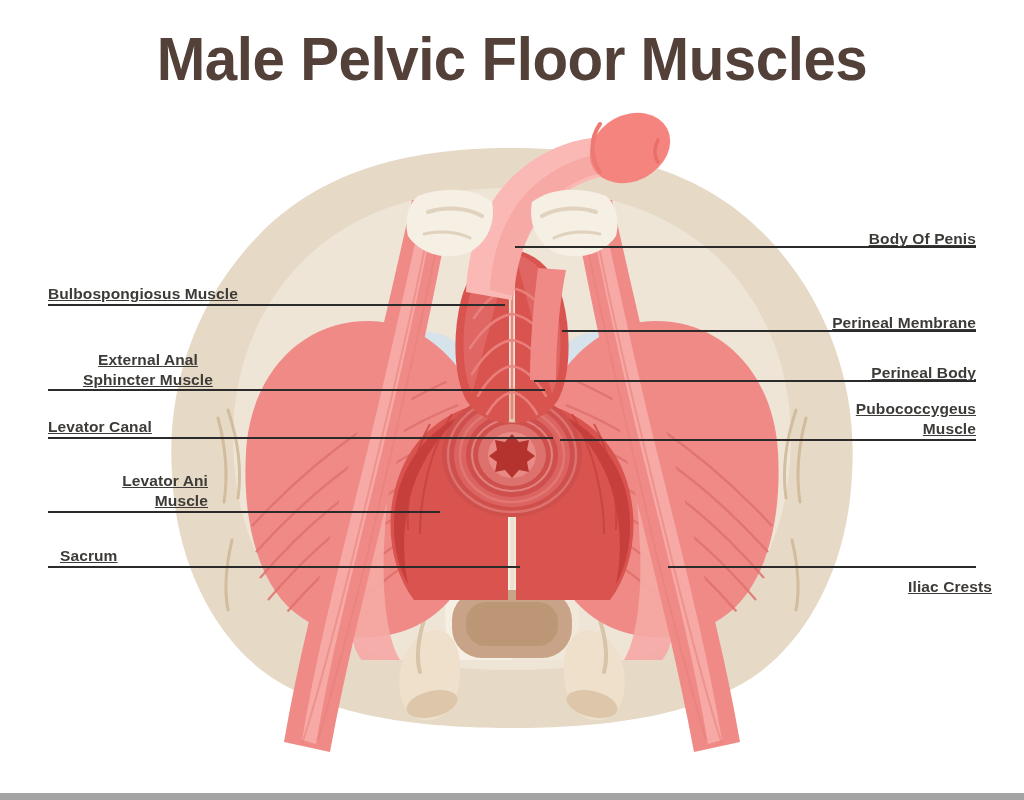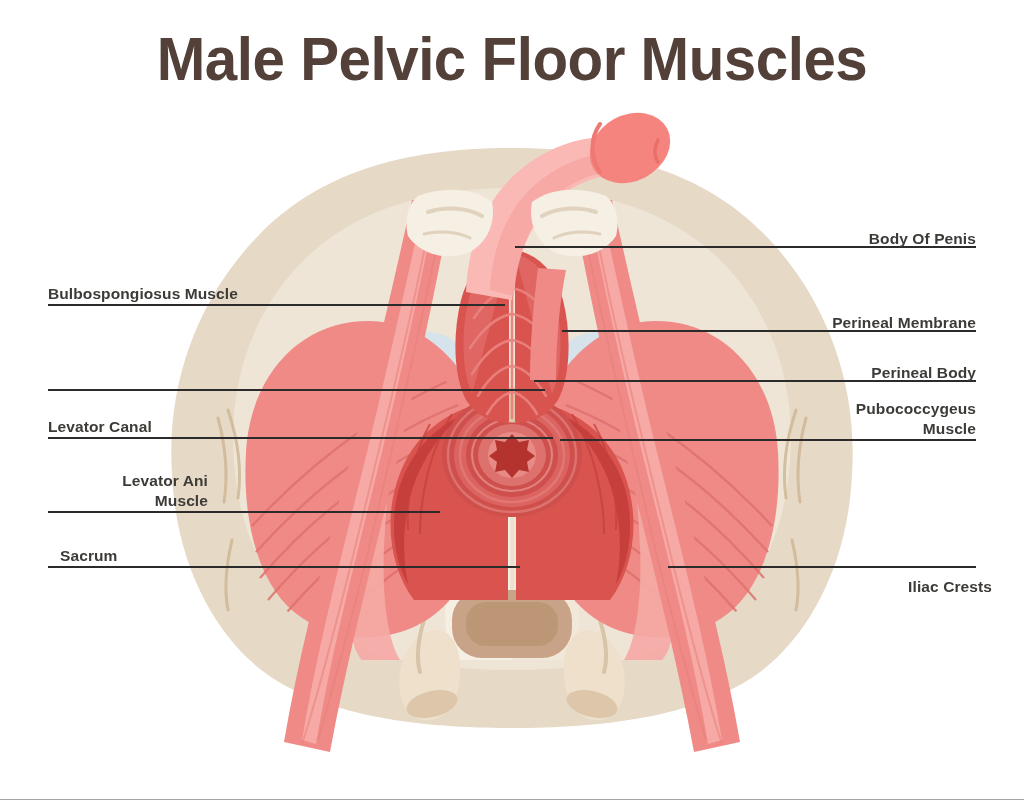--- a/index.html
+++ b/index.html
@@ -10,21 +10,21 @@
   }
   body {
     font-family: "Liberation Sans", "DejaVu Sans", sans-serif;
   }
   #poster {
     position: relative;
     width: 1024px;
     height: 800px;
     background: #ffffff;
     overflow: hidden;
-    border-bottom: 1px solid #a3a3a3;
+    border-bottom: 7px solid #a3a3a3;
     box-sizing: border-box;
   }
   #title {
     position: absolute;
     top: 26px;
     left: 0;
     width: 1024px;
     text-align: center;
     font-size: 62px;
     font-weight: bold;
@@ -43,20 +43,21 @@
     height: 800px;
   }
   .callout {
     position: absolute;
     font-size: 15.5px;
     font-weight: bold;
     color: #3d3b38;
     line-height: 1.28;
     white-space: pre-line;
     letter-spacing: 0.1px;
+    text-decoration: underline;
   }
   .callout.left  { text-align: left; }
   .callout.right { text-align: right; }
   #leaders { position: absolute; inset: 0; pointer-events: none; }
 </style>
 </head>
 <body>
 
 <div id="poster">
 
@@ -360,20 +361,22 @@
       <line x1="515" y1="247" x2="976" y2="247"></line>
       <line x1="562" y1="331" x2="976" y2="331"></line>
       <line x1="534" y1="381" x2="976" y2="381"></line>
       <line x1="560" y1="440" x2="976" y2="440"></line>
       <line x1="668" y1="567" x2="976" y2="567"></line>
     </g>
   </svg>
 
   <div class="callout left" style="left:48px; top:284px;">Bulbospongiosus Muscle</div>
 
+  <div class="callout left" style="left:48px; top:350px; width:200px; text-align:center;">External Anal
+Sphincter Muscle</div>
 
   <div class="callout left" style="left:48px; top:417px;">Levator Canal</div>
 
   <div class="callout left" style="left:48px; top:471px; width:160px; text-align:right;">Levator Ani
 Muscle</div>
 
   <div class="callout left" style="left:48px; top:546px;margin-left:12px;">Sacrum</div>
 
   <div class="callout right" style="right:48px; top:229px;">Body Of Penis</div>
 

